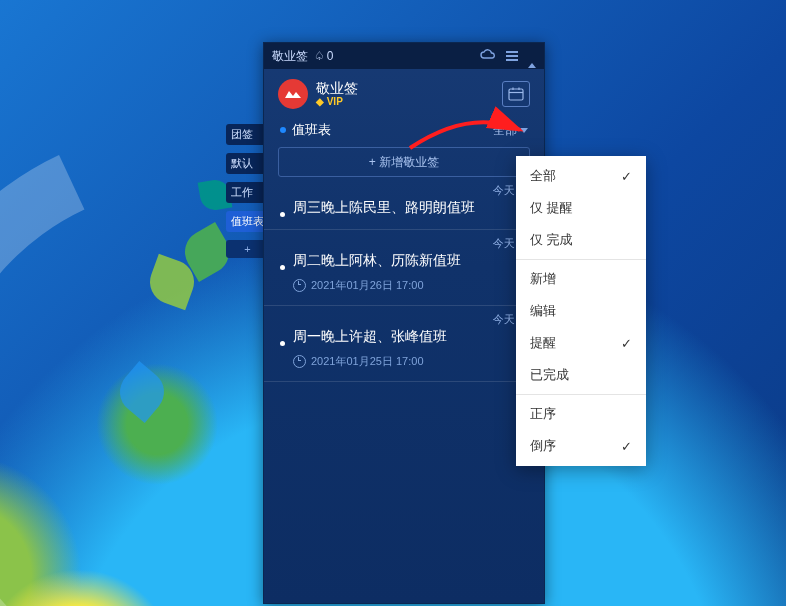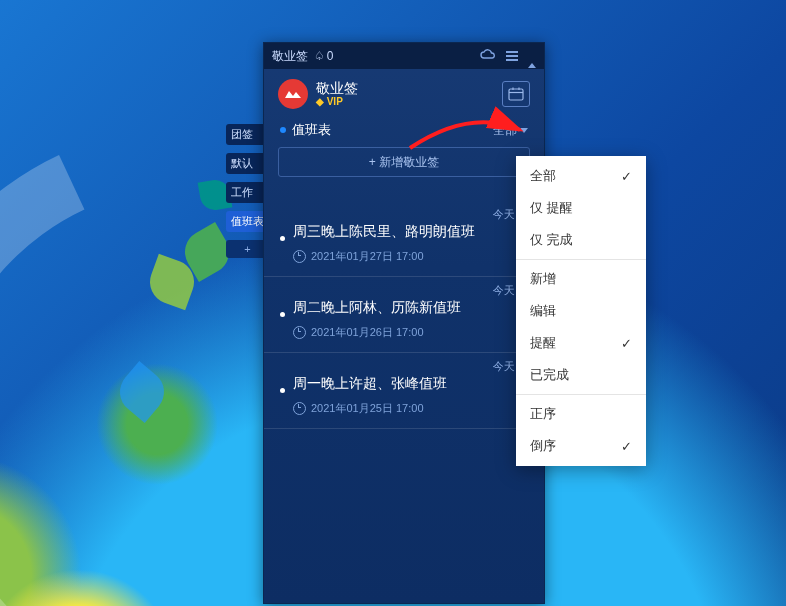--- a/index.html
+++ b/index.html
@@ -52,21 +52,21 @@
   .brand .name{color:#fff;font-size:14px;}
   .brand .vip{display:flex;align-items:center;gap:3px;color:#ffca28;font-size:10px;font-weight:bold;}
   .calbtn{width:26px;height:24px;border:1px solid #5a7fc2;border-radius:3px;display:flex;align-items:center;justify-content:center;color:#9bb8ea;}
 
   .catrow{display:flex;align-items:center;justify-content:space-between;padding:6px 16px 8px;font-size:13px;}
   .catrow .cat{display:flex;align-items:center;gap:6px;color:#fff;}
   .dot{width:6px;height:6px;background:#1e88ff;border-radius:50%;}
   .catrow .filter{display:flex;align-items:center;gap:3px;color:#a9c3ef;font-size:12px;cursor:pointer;}
 
   .addbtn{
-    margin:0 14px 24px;border:1px solid #3a5fa0;border-radius:3px;height:28px;
+    margin:0 14px 0;border:1px solid #3a5fa0;border-radius:3px;height:28px;
     display:flex;align-items:center;justify-content:center;color:#a9c3ef;font-size:12px;cursor:pointer;
   }
 
   .note{border-bottom:1px solid rgba(255,255,255,0.12);padding:8px 16px 12px;position:relative;}
   .note .meta{position:absolute;right:14px;top:6px;color:#8fb0e6;font-size:11px;}
   .note .title{display:flex;align-items:flex-end;gap:8px;color:#fff;font-size:14px;padding-top:14px;}
   .bdot{width:5px;height:5px;background:#fff;border-radius:50%;margin-top:7px;flex:none;}
   .note .time{display:flex;align-items:center;gap:5px;color:#7fa3da;font-size:11px;margin-top:8px;margin-left:13px;}
   .clock{width:11px;height:11px;border:1px solid #7fa3da;border-radius:50%;position:relative;}
   .clock:after{content:"";position:absolute;left:4px;top:1px;width:1px;height:4px;background:#7fa3da;}
@@ -179,24 +179,20 @@
       <span>+ 新增敬业签</span>
     </div>
 
     <div>
       <div class="note">
         <div class="meta">今天 16</div>
         <div class="title">
             <span class="bdot"></span>
           <span>周三晚上陈民里、路明朗值班</span>
           </div>
-        <div class="time">
-            <span class="clock"></span>
-          <span>2021年01月27日 17:00</span>
-          </div>
       </div>
       <div class="note">
         <div class="meta">今天 16</div>
         <div class="title">
             <span class="bdot"></span>
           <span>周二晚上阿林、历陈新值班</span>
           </div>
         <div class="time">
             <span class="clock"></span>
           <span>2021年01月26日 17:00</span>

